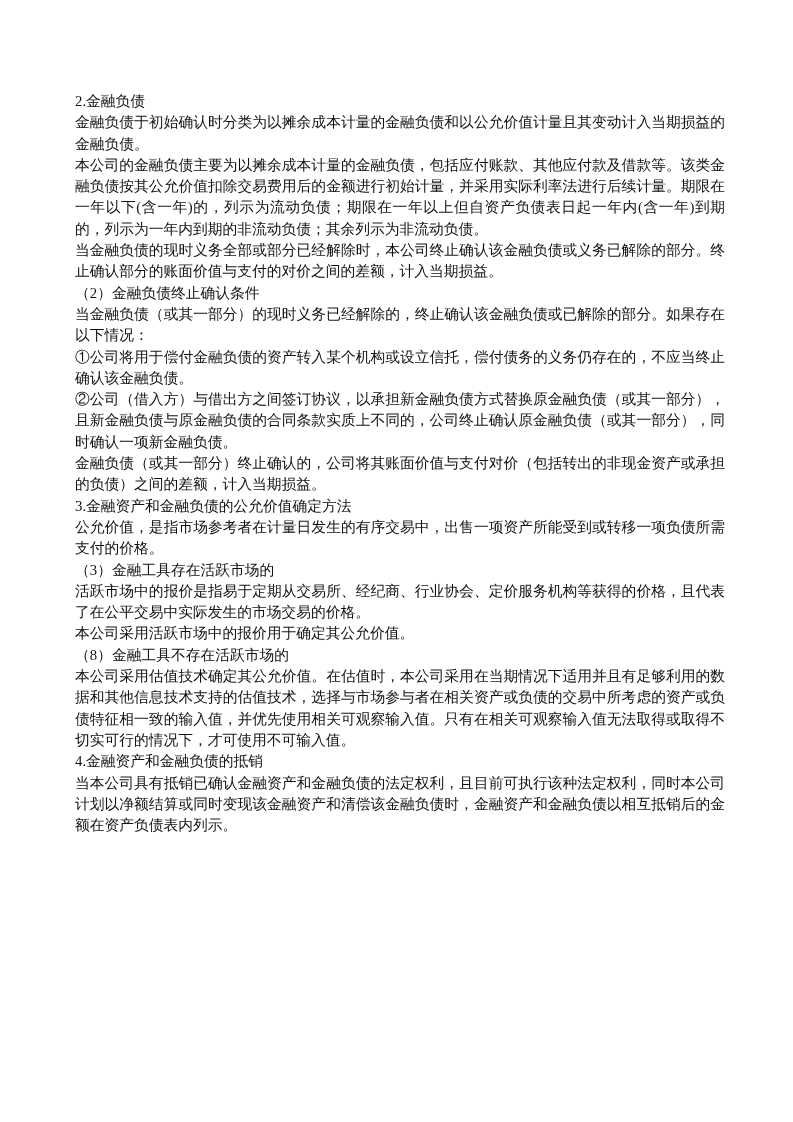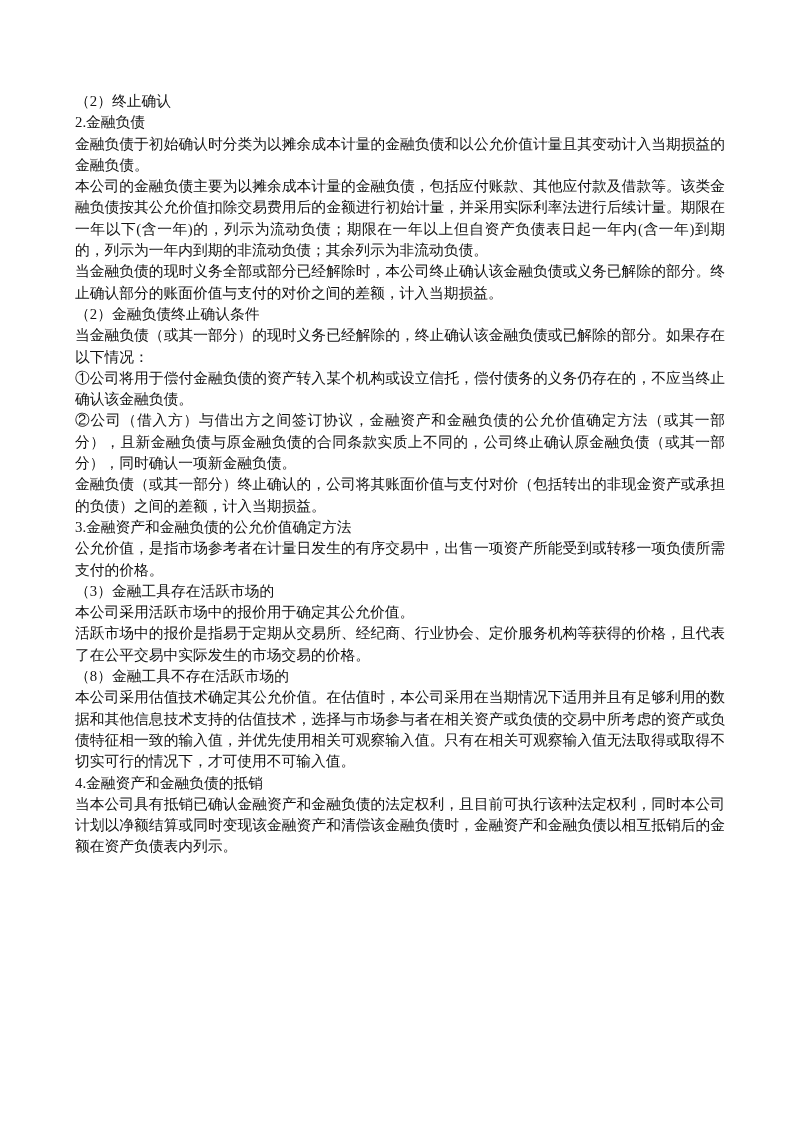--- a/index.html
+++ b/index.html
@@ -30,33 +30,32 @@
     line-height: 21.3px;
     color: #111111;
     text-align: justify;
   }
 </style>
 </head>
 <body>
 
 <div class="page">
   <div class="content">
-    <p>（2）终止确认</p>
     <p>2.金融负债</p>
     <p>金融负债于初始确认时分类为以摊余成本计量的金融负债和以公允价值计量且其变动计入当期损益的金融负债。</p>
     <p>本公司的金融负债主要为以摊余成本计量的金融负债，包括应付账款、其他应付款及借款等。该类金融负债按其公允价值扣除交易费用后的金额进行初始计量，并采用实际利率法进行后续计量。期限在一年以下(含一年)的，列示为流动负债；期限在一年以上但自资产负债表日起一年内(含一年)到期的，列示为一年内到期的非流动负债；其余列示为非流动负债。</p>
     <p>当金融负债的现时义务全部或部分已经解除时，本公司终止确认该金融负债或义务已解除的部分。终止确认部分的账面价值与支付的对价之间的差额，计入当期损益。</p>
     <p>（2）金融负债终止确认条件</p>
     <p>当金融负债（或其一部分）的现时义务已经解除的，终止确认该金融负债或已解除的部分。如果存在以下情况：</p>
     <p>①公司将用于偿付金融负债的资产转入某个机构或设立信托，偿付债务的义务仍存在的，不应当终止确认该金融负债。</p>
-    <p>②公司（借入方）与借出方之间签订协议，金融资产和金融负债的公允价值确定方法（或其一部分），且新金融负债与原金融负债的合同条款实质上不同的，公司终止确认原金融负债（或其一部分），同时确认一项新金融负债。</p>
+    <p>②公司（借入方）与借出方之间签订协议，以承担新金融负债方式替换原金融负债（或其一部分），且新金融负债与原金融负债的合同条款实质上不同的，公司终止确认原金融负债（或其一部分），同时确认一项新金融负债。</p>
     <p>金融负债（或其一部分）终止确认的，公司将其账面价值与支付对价（包括转出的非现金资产或承担的负债）之间的差额，计入当期损益。</p>
     <p>3.金融资产和金融负债的公允价值确定方法</p>
     <p>公允价值，是指市场参考者在计量日发生的有序交易中，出售一项资产所能受到或转移一项负债所需支付的价格。</p>
     <p>（3）金融工具存在活跃市场的</p>
+    <p>活跃市场中的报价是指易于定期从交易所、经纪商、行业协会、定价服务机构等获得的价格，且代表了在公平交易中实际发生的市场交易的价格。</p>
     <p>本公司采用活跃市场中的报价用于确定其公允价值。</p>
-    <p>活跃市场中的报价是指易于定期从交易所、经纪商、行业协会、定价服务机构等获得的价格，且代表了在公平交易中实际发生的市场交易的价格。</p>
     <p>（8）金融工具不存在活跃市场的</p>
     <p>本公司采用估值技术确定其公允价值。在估值时，本公司采用在当期情况下适用并且有足够利用的数据和其他信息技术支持的估值技术，选择与市场参与者在相关资产或负债的交易中所考虑的资产或负债特征相一致的输入值，并优先使用相关可观察输入值。只有在相关可观察输入值无法取得或取得不切实可行的情况下，才可使用不可输入值。</p>
     <p>4.金融资产和金融负债的抵销</p>
     <p>当本公司具有抵销已确认金融资产和金融负债的法定权利，且目前可执行该种法定权利，同时本公司计划以净额结算或同时变现该金融资产和清偿该金融负债时，金融资产和金融负债以相互抵销后的金额在资产负债表内列示。</p>
   </div>
 </div>
 
 </body></html>

